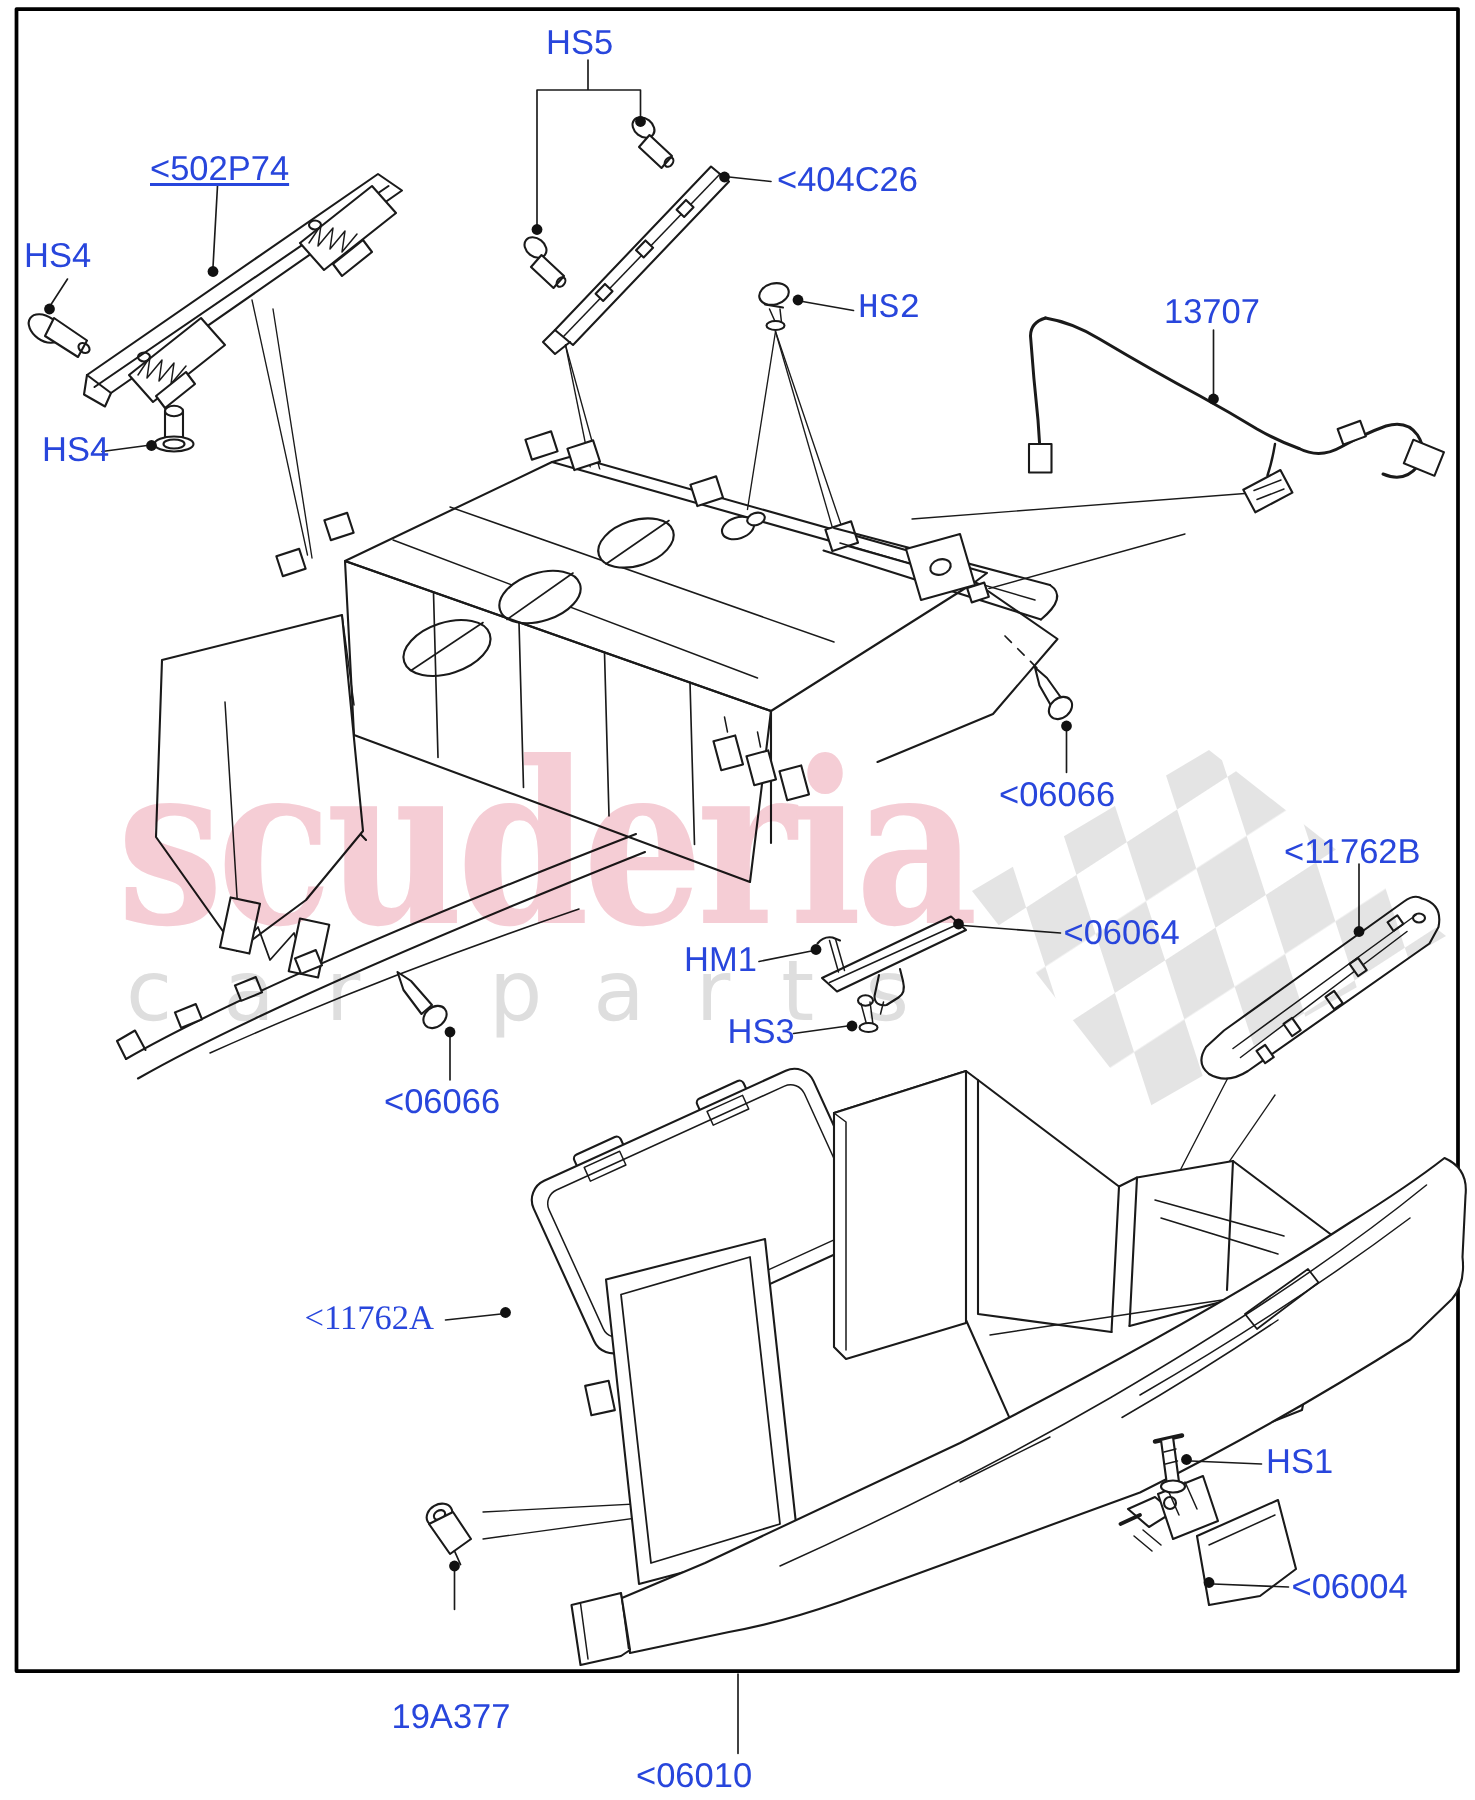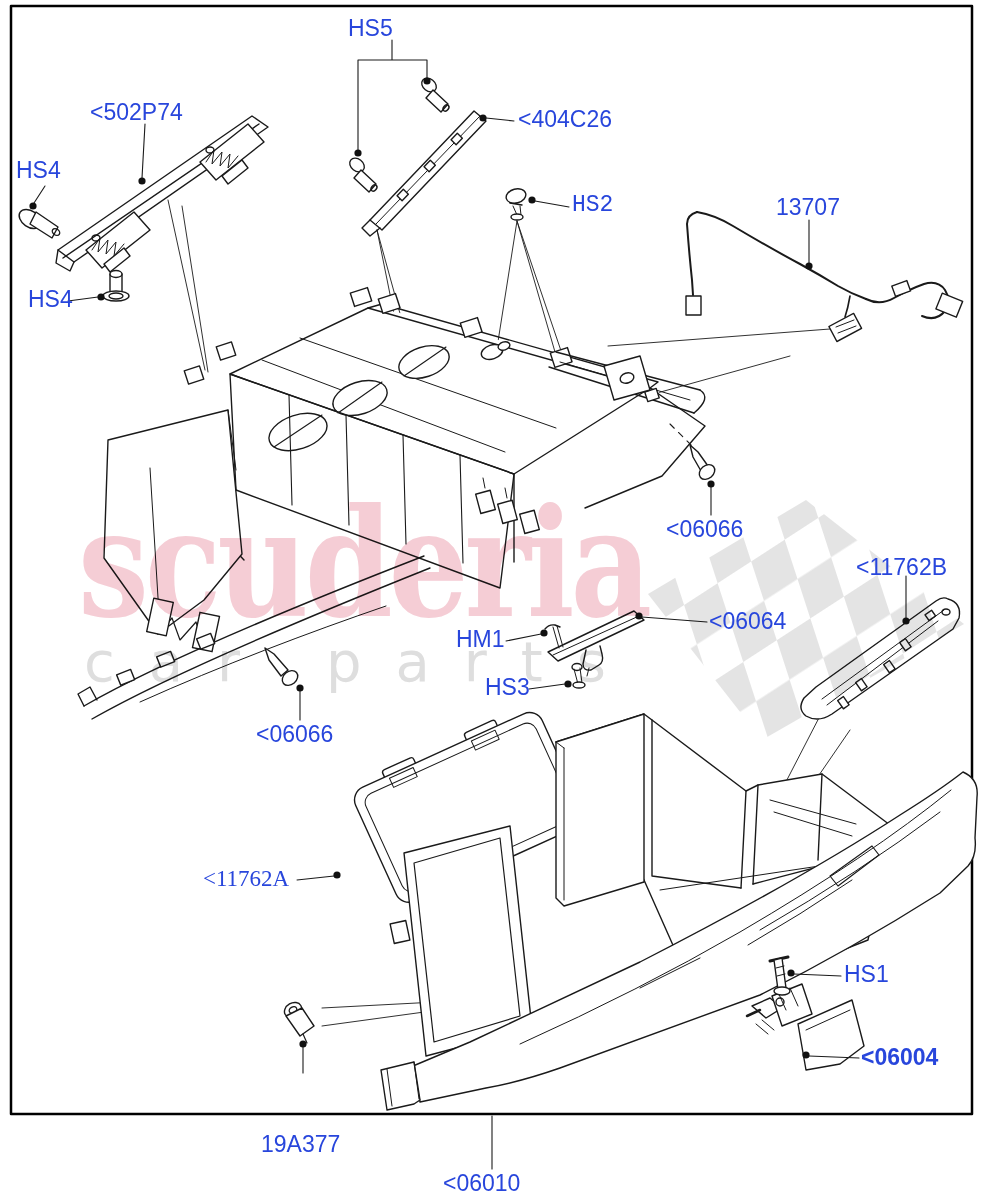--- a/index.html
+++ b/index.html
@@ -303,32 +303,32 @@
           <rect x="40" y="40" width="40" height="40" fill="#e4e4e4"></rect>
         </pattern>
       </defs>
       <polygon points="648,594 806,500 964,624 762,740" fill="url(#chk)"></polygon>
     </svg>
     <div class="wm-brand">scuderia</div>
     <div class="wm-tagline">car parts</div>
   </div>
 
   <div id="callouts">
-    <div class="callout" style="left: 90px; top: 100px;">&lt;502P74</div>
+    <div class="callout" style="left: 100px; top: 100px; text-decoration: underline;">&lt;502P74</div>
     <div class="callout" style="left: 16px; top: 158px;">HS4</div>
     <div class="callout" style="left: 28px; top: 287px;">HS4</div>
-    <div class="callout" style="left: 348px; top: 16px;">HS5</div>
+    <div class="callout" style="left: 364px; top: 16px;">HS5</div>
     <div class="callout" style="left: 518px; top: 107px;">&lt;404C26</div>
     <div class="callout" style="left: 572px; top: 193px; font-family: Liberation Mono, monospace;">HS2</div>
     <div class="callout" style="left: 776px; top: 195px; text-align: center;">13707</div>
     <div class="callout" style="left: 666px; top: 517px;">&lt;06066</div>
     <div class="callout" style="left: 856px; top: 555px;">&lt;11762B</div>
     <div class="callout" style="left: 709px; top: 609px; text-align: center;">&lt;06064</div>
     <div class="callout" style="left: 456px; top: 627px;">HM1</div>
     <div class="callout" style="left: 485px; top: 675px;">HS3</div>
     <div class="callout" style="left: 256px; top: 722px;">&lt;06066</div>
     <div class="callout" style="left: 203px; top: 867px; font-family: Liberation Serif, serif;">&lt;11762A</div>
     <div class="callout" style="left: 261px; top: 1132px;">19A377</div>
     <div class="callout" style="left: 844px; top: 962px;">HS1</div>
-    <div class="callout" style="left: 861px; top: 1045px; font-weight: bold;">&lt;06004</div>
-    <div class="callout" style="left: 443px; top: 1171px;">&lt;06010</div>
+    <div class="callout" style="left: 861px; top: 1045px;">&lt;06004</div>
+    <div class="callout" style="left: 424px; top: 1171px;">&lt;06010</div>
   </div>
 </div>
 
 </body></html>

